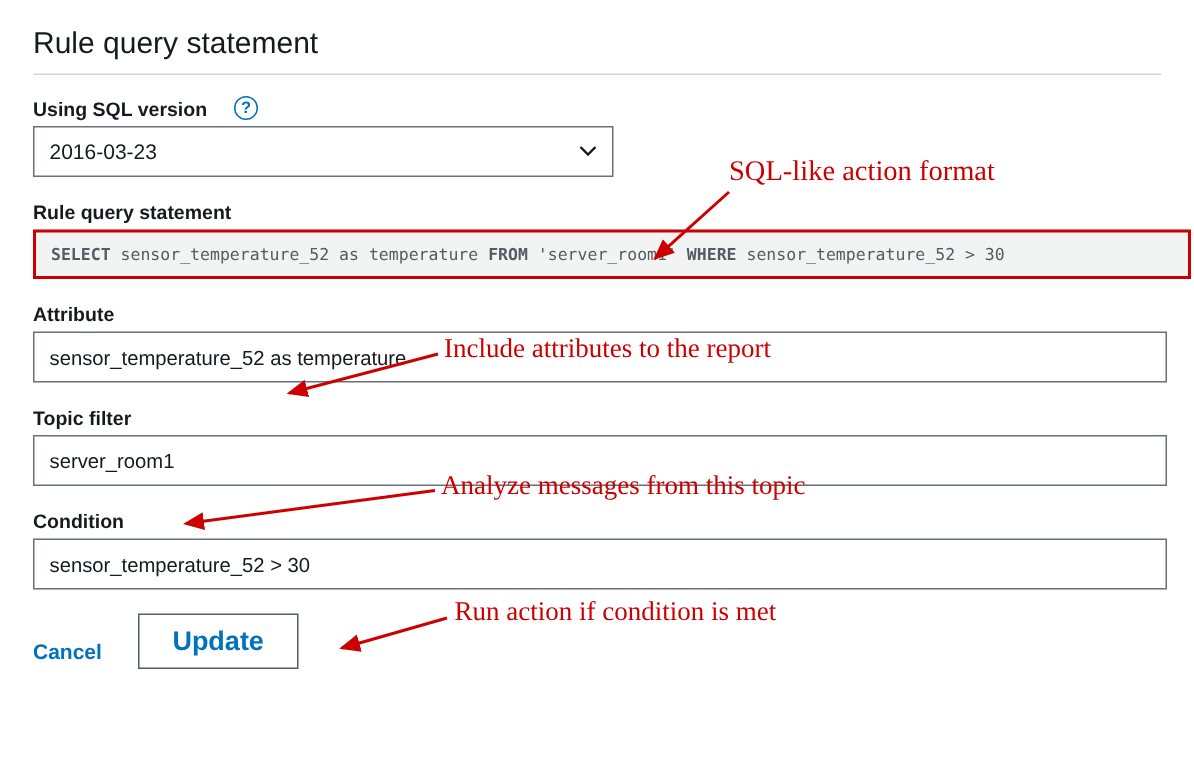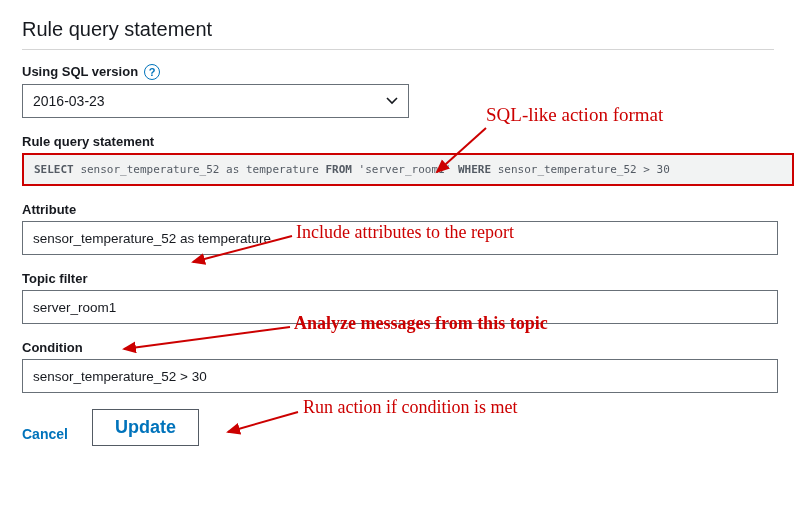--- a/index.html
+++ b/index.html
@@ -1,35 +1,35 @@
 <!DOCTYPE html>
 <html><head>
 <meta charset="utf-8">
 <style>
   html,body{margin:0;padding:0;width:796px;height:521px;font-family:"Amazon Ember","Helvetica Neue",Arial,sans-serif;color:#16191f;background:#fff;font-size:14px;}
   .page{padding:18px 22px 0 22px;position:relative;}
   h1{font-size:20px;font-weight:400;margin:0 0 8px 0;color:#16191f;}
   .divider{border:0;border-top:1px solid #d5d5d5;margin:0 0 14px 0;}
   .section{margin-bottom:16px;}
-  .label-row{display:flex;align-items:flex-start;margin-bottom:4px;}
+  .label-row{display:flex;align-items:center;margin-bottom:4px;gap:12px;}
   .label{font-size:13px;font-weight:700;color:#16191f;}
   .help{width:16px;height:16px;border:1.5px solid #0073bb;border-radius:50%;box-sizing:border-box;color:#0073bb;font-size:11px;font-weight:700;display:inline-flex;align-items:center;justify-content:center;margin-left:6px;}
   .select{position:relative;width:387px;border:1px solid #687078;height:34px;display:flex;align-items:center;padding:0 10px;box-sizing:border-box;background:#fff;}
   .select .caret{position:absolute;right:10px;top:50%;transform:translateY(-50%);}
   .caret svg{display:block;}
   .query-box{width:772px;border:2px solid #cc0000;background:#f2f3f3;padding:8px 10px;box-sizing:border-box;font-family:Menlo,Consolas,monospace;font-size:11px;color:#545b64;white-space:nowrap;overflow:hidden;}
   .kw{font-weight:700;}
   .field-input{width:756px;border:1px solid #687078;height:34px;padding:0 10px;box-sizing:border-box;background:#fff;font-size:13.5px;color:#16191f;display:flex;align-items:center;}
   .actions{display:flex;align-items:flex-end;gap:24px;margin-top:8px;}
   .link-btn{color:#0073bb;font-weight:700;font-size:14px;background:none;border:none;padding:4px 0;}
   .primary-btn{border:1px solid #545b64;color:#0073bb;font-weight:700;font-size:18px;background:#fff;padding:7px 22px;}
   .anno{position:absolute;font-family:"Comic Sans MS","Segoe Script","Bradley Hand",cursive;color:#cc0000;font-size:18px;white-space:nowrap;pointer-events:none;text-align:center;}
   .anno.a1{left:486px;top:104px;font-size:19px;}
   .anno.a2{left:296px;top:222px;}
-  .anno.a3{left:294px;top:313px;font-weight:bold;}
+  .anno.a3{left:294px;top:313px;}
   .anno.a4{left:303px;top:397px;}
   .arrow{position:absolute;pointer-events:none;}
 </style>
 </head>
 <body>
 
 <div class="page">
   <h1>Rule query statement</h1>
   <hr class="divider">
 

